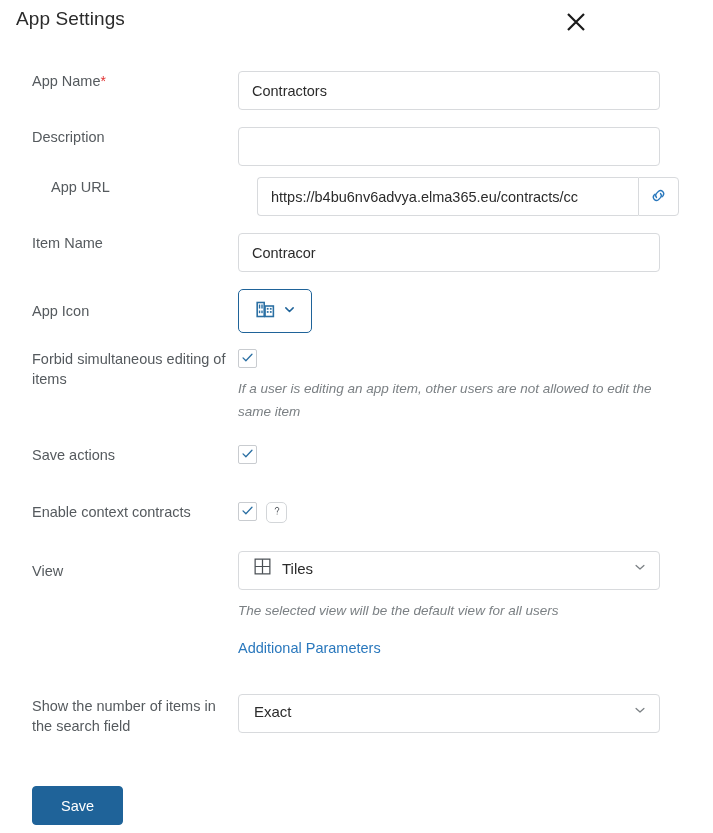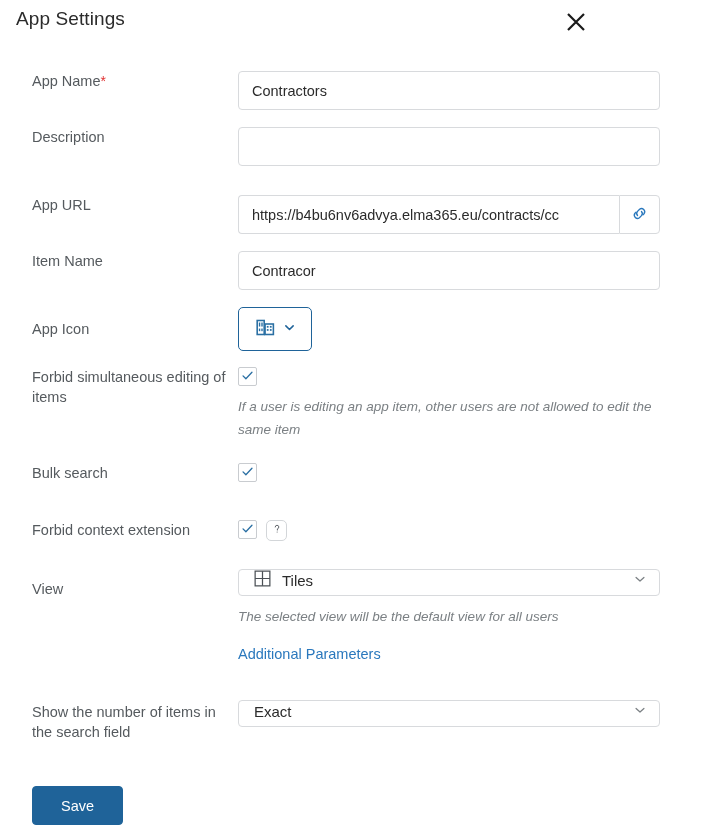--- a/index.html
+++ b/index.html
@@ -86,21 +86,21 @@
   .cb-line { display: flex; align-items: flex-start; }
 
   .hint {
     width: 430px;
     font-size: 13.5px; font-style: italic; color: #7b8084;
     line-height: 23px; margin-top: 9px;
   }
 
   
   .sel {
-    width: 422px; height: 27px;
+    width: 422px; height: 39px;
     border: 1px solid #d8dadd; border-radius: 4px; background: #fff;
     display: flex; align-items: center; gap: 11px;
     padding: 0 12px 4px 15px; cursor: pointer; position: relative;
   }
   .sel-text { font-size: 15px; color: #2b2b2b; flex: 1 1 auto; }
   .chev { margin-left: auto; }
 
   .link {
     display: inline-block;
     color: #2a78bd; font-size: 14.5px; text-decoration: none; cursor: pointer;
@@ -140,21 +140,21 @@
       </div>
     </div>
 
     <div class="row" style="margin-top:17px;">
       <div class="label">Description</div>
       <div class="control">
         <input class="txt" type="text" value="" style="">
       </div>
     </div>
 
-    <div class="row" style="margin-top:29px;">
+    <div class="row" style="margin-top:11px;padding-left:19px;">
       <div class="label">App URL</div>
       <div class="control">
         <div class="url-wrap">
           <input class="txt" type="text" value="https://b4bu6nv6advya.elma365.eu/contracts/cc" style="">
           <button class="url-btn">
             <span>
               <svg width="19" height="19" viewBox="0 0 24 24" fill="none" stroke="#2a78bd" stroke-width="1.7" stroke-linecap="round">
                 <path d="M9.5 14.5a4 4 0 0 1 0-5.2l2.6-2.6a4 4 0 0 1 5.6 5.6l-1.3 1.3"></path>
                 <path d="M14.5 9.5a4 4 0 0 1 0 5.2l-2.6 2.6a4 4 0 0 1-5.6-5.6l1.3-1.3"></path>
               </svg>
@@ -206,34 +206,34 @@
             <svg width="13" height="13" viewBox="0 0 16 16" fill="none" stroke="#2a6fa3" stroke-width="1.6" stroke-linecap="round" stroke-linejoin="round">
               <path d="M2.5 8.5 L6 12 L13.5 4"></path>
             </svg>
           </span>
         </button>
         <div class="hint">If a user is editing an app item, other users are not allowed to edit the same item</div>
       </div>
     </div>
 
     <div class="row" style="margin-top:22px;">
-      <div class="label">Bulk search</div>
+      <div class="label">Save actions</div>
       <div class="control">
         <button class="cb">
           <span>
             <svg width="13" height="13" viewBox="0 0 16 16" fill="none" stroke="#2a6fa3" stroke-width="1.6" stroke-linecap="round" stroke-linejoin="round">
               <path d="M2.5 8.5 L6 12 L13.5 4"></path>
             </svg>
           </span>
         </button>
       </div>
     </div>
 
     <div class="row" style="margin-top:37px;">
-      <div class="label">Forbid context extension</div>
+      <div class="label">Enable context contracts</div>
       <div class="control cb-line">
         <button class="cb">
           <span>
             <svg width="13" height="13" viewBox="0 0 16 16" fill="none" stroke="#2a6fa3" stroke-width="1.6" stroke-linecap="round" stroke-linejoin="round">
               <path d="M2.5 8.5 L6 12 L13.5 4"></path>
             </svg>
           </span>
         </button>
         <button class="help-btn">
           <span>

